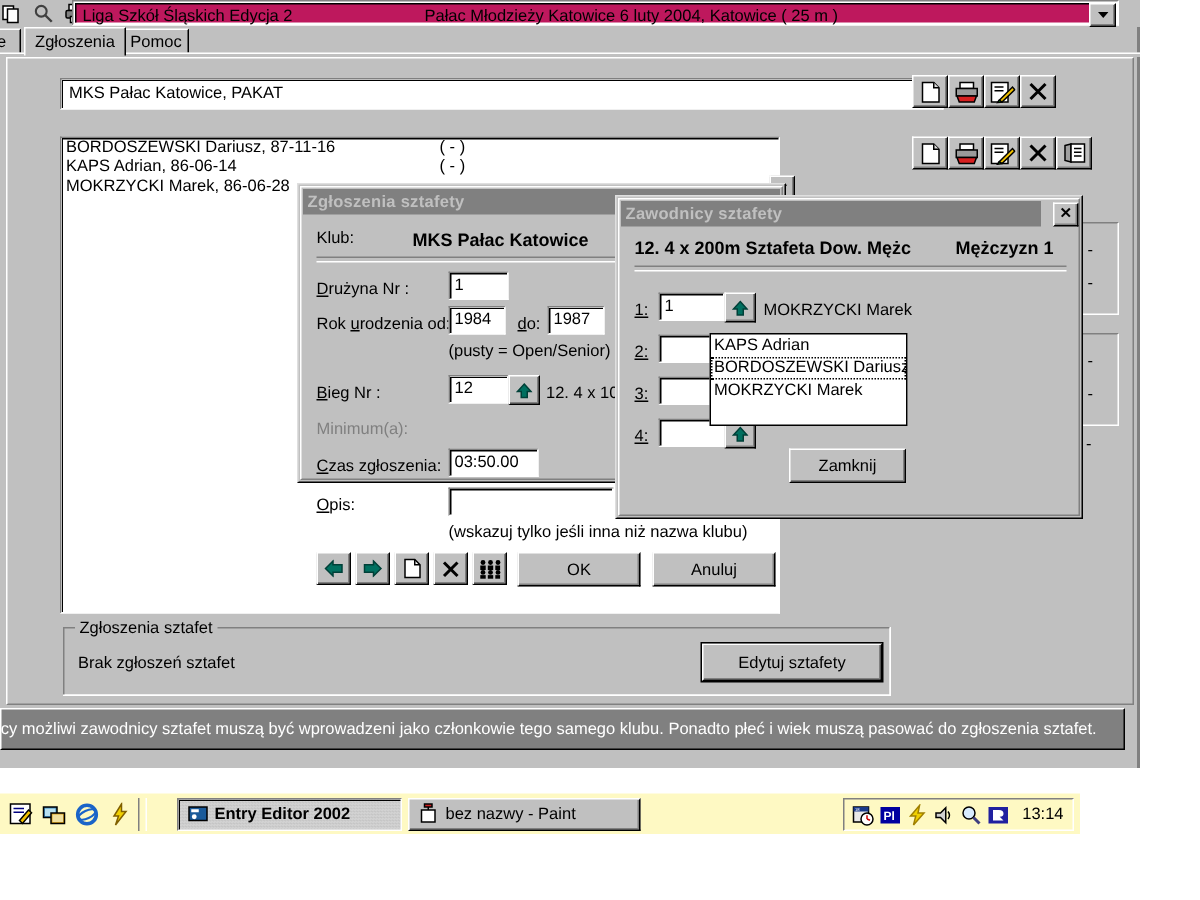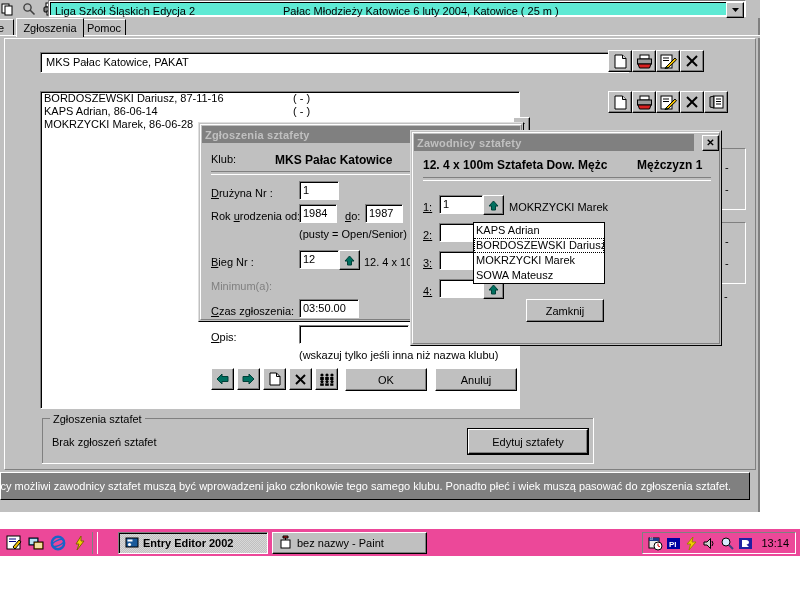--- a/index.html
+++ b/index.html
@@ -48,21 +48,21 @@
     display: flex; align-items: center;
   }
   .tb-ico { width: 22px; height: 17px; display:flex; align-items:center; justify-content:center; }
   #meet-combo {
     position: absolute; left: 48px; top: 0px; width: 698px; height: 17px;
     background: #ffffff;
     border-top: 1px solid #808080; border-left: 1px solid #808080;
     border-right: 1px solid #ffffff; border-bottom: 1px solid #ffffff;
     box-sizing: border-box;
   }
-  #meet-combo-inner { position:absolute; inset:1px 1px 1px 1px; border-top:1px solid #000; border-left:1px solid #000; background:#5eead4; }
+  #meet-combo-inner { position:absolute; inset:1px 1px 1px 1px; border-top:1px solid #000; border-left:1px solid #000; background:#be185d; }
   #meet-name { position:absolute; left: 4px; top: 2px; font-size: 11px; white-space: nowrap; }
   #meet-venue { position:absolute; left: 232px; top: 2px; font-size: 11px; white-space: nowrap; }
   #meet-combo-arrow {
     position: absolute; right: 1px; top: 1px; width: 16px; height: 14px;
     background: #c0c0c0;
     border-top: 1px solid #ffffff; border-left: 1px solid #ffffff;
     border-right: 1px solid #000000; border-bottom: 1px solid #000000;
     box-shadow: inset -1px -1px 0 #808080;
     display:flex; align-items:center; justify-content:center;
   }
@@ -205,22 +205,22 @@
 
   #swimmer-dropdown {
     position:absolute; left:473px; top:222px; width:132px; height:62px;
     background:#ffffff; border:1px solid #000000; box-sizing:border-box; overflow:hidden;
   }
   .ddrow { height:15px; line-height:15px; font-size:11px; padding-left:2px; white-space:nowrap; }
   .ddrow.focus { outline:1px dotted #000000; outline-offset:-1px; }
 
   
   #taskbar {
-    position:absolute; left:0; top:528px; width:800px; height:28px;
-    background:#ec4899;
+    position:absolute; left:0; top:528px; width:720px; height:28px;
+    background:#fef9c3;
     border-top:1px solid #ffffff;
     box-sizing:border-box;
   }
   .ql-ico { width:20px; height:20px; display:flex; align-items:center; justify-content:center; }
   #ql-divider { width:4px; height:22px; border-left:1px solid #808080; border-right:1px solid #ffffff; }
   .task-btn {
     height:22px; background:#c0c0c0; display:flex; align-items:center; gap:4px; padding:0 6px;
     box-sizing:border-box; font-size:11px;
   }
   .task-btn.active {
@@ -548,21 +548,21 @@
   <div id="dlg-swimmers" class="dialog">
     <div class="dialog-inner"></div>
 
     <div class="titlebar">
       <span class="tt">Zawodnicy sztafety</span>
     </div>
     <div class="closebtn" style="left:291px; top:4px;">
       <span>✕</span>
     </div>
 
-    <span class="lbl" style="left:12px; top:27px; font-weight:bold; font-size:12px;">12. 4 x 100m Sztafeta Dow. Mężc</span>
+    <span class="lbl" style="left:12px; top:27px; font-weight:bold; font-size:12px;">12. 4 x 200m Sztafeta Dow. Mężc</span>
     <span class="lbl" style="left:226px; top:27px; font-weight:bold; font-size:12px;">Mężczyzn 1</span>
     <div class="hr" style="left:12px; top:46px; width:288px;"></div>
 
     <span class="lbl" style="left:12px; top:70px;">
       <u><span>1:</span></u>
     </span>
     <div class="fld" style="left:28px; top:64px; width:44px; height:19px;">
       <span>1</span>
     </div>
     <div class="spin" style="left:72px; top:64px;">
@@ -605,23 +605,20 @@
 
   <div id="swimmer-dropdown">
     <div class="ddrow">
       <span>KAPS Adrian</span>
     </div>
     <div class="ddrow focus">
       <span>BORDOSZEWSKI Dariusz</span>
     </div>
     <div class="ddrow">
       <span>MOKRZYCKI Marek</span>
-    </div>
-    <div class="ddrow">
-      <span>SOWA Mateusz</span>
     </div>
   </div>
 
   <div id="taskbar">
     <div style="position:absolute; left:4px; top:3px; display:flex; align-items:center; gap:2px;">
       <div class="ql-ico">
         <svg width="16" height="16" viewBox="0 0 16 16">
             <rect x="1" y="1" width="13" height="13" fill="#fff" stroke="#000"></rect>
             <line x1="3" y1="4" x2="10" y2="4" stroke="#000080"></line>
             <line x1="3" y1="6.5" x2="10" y2="6.5" stroke="#000080"></line>

